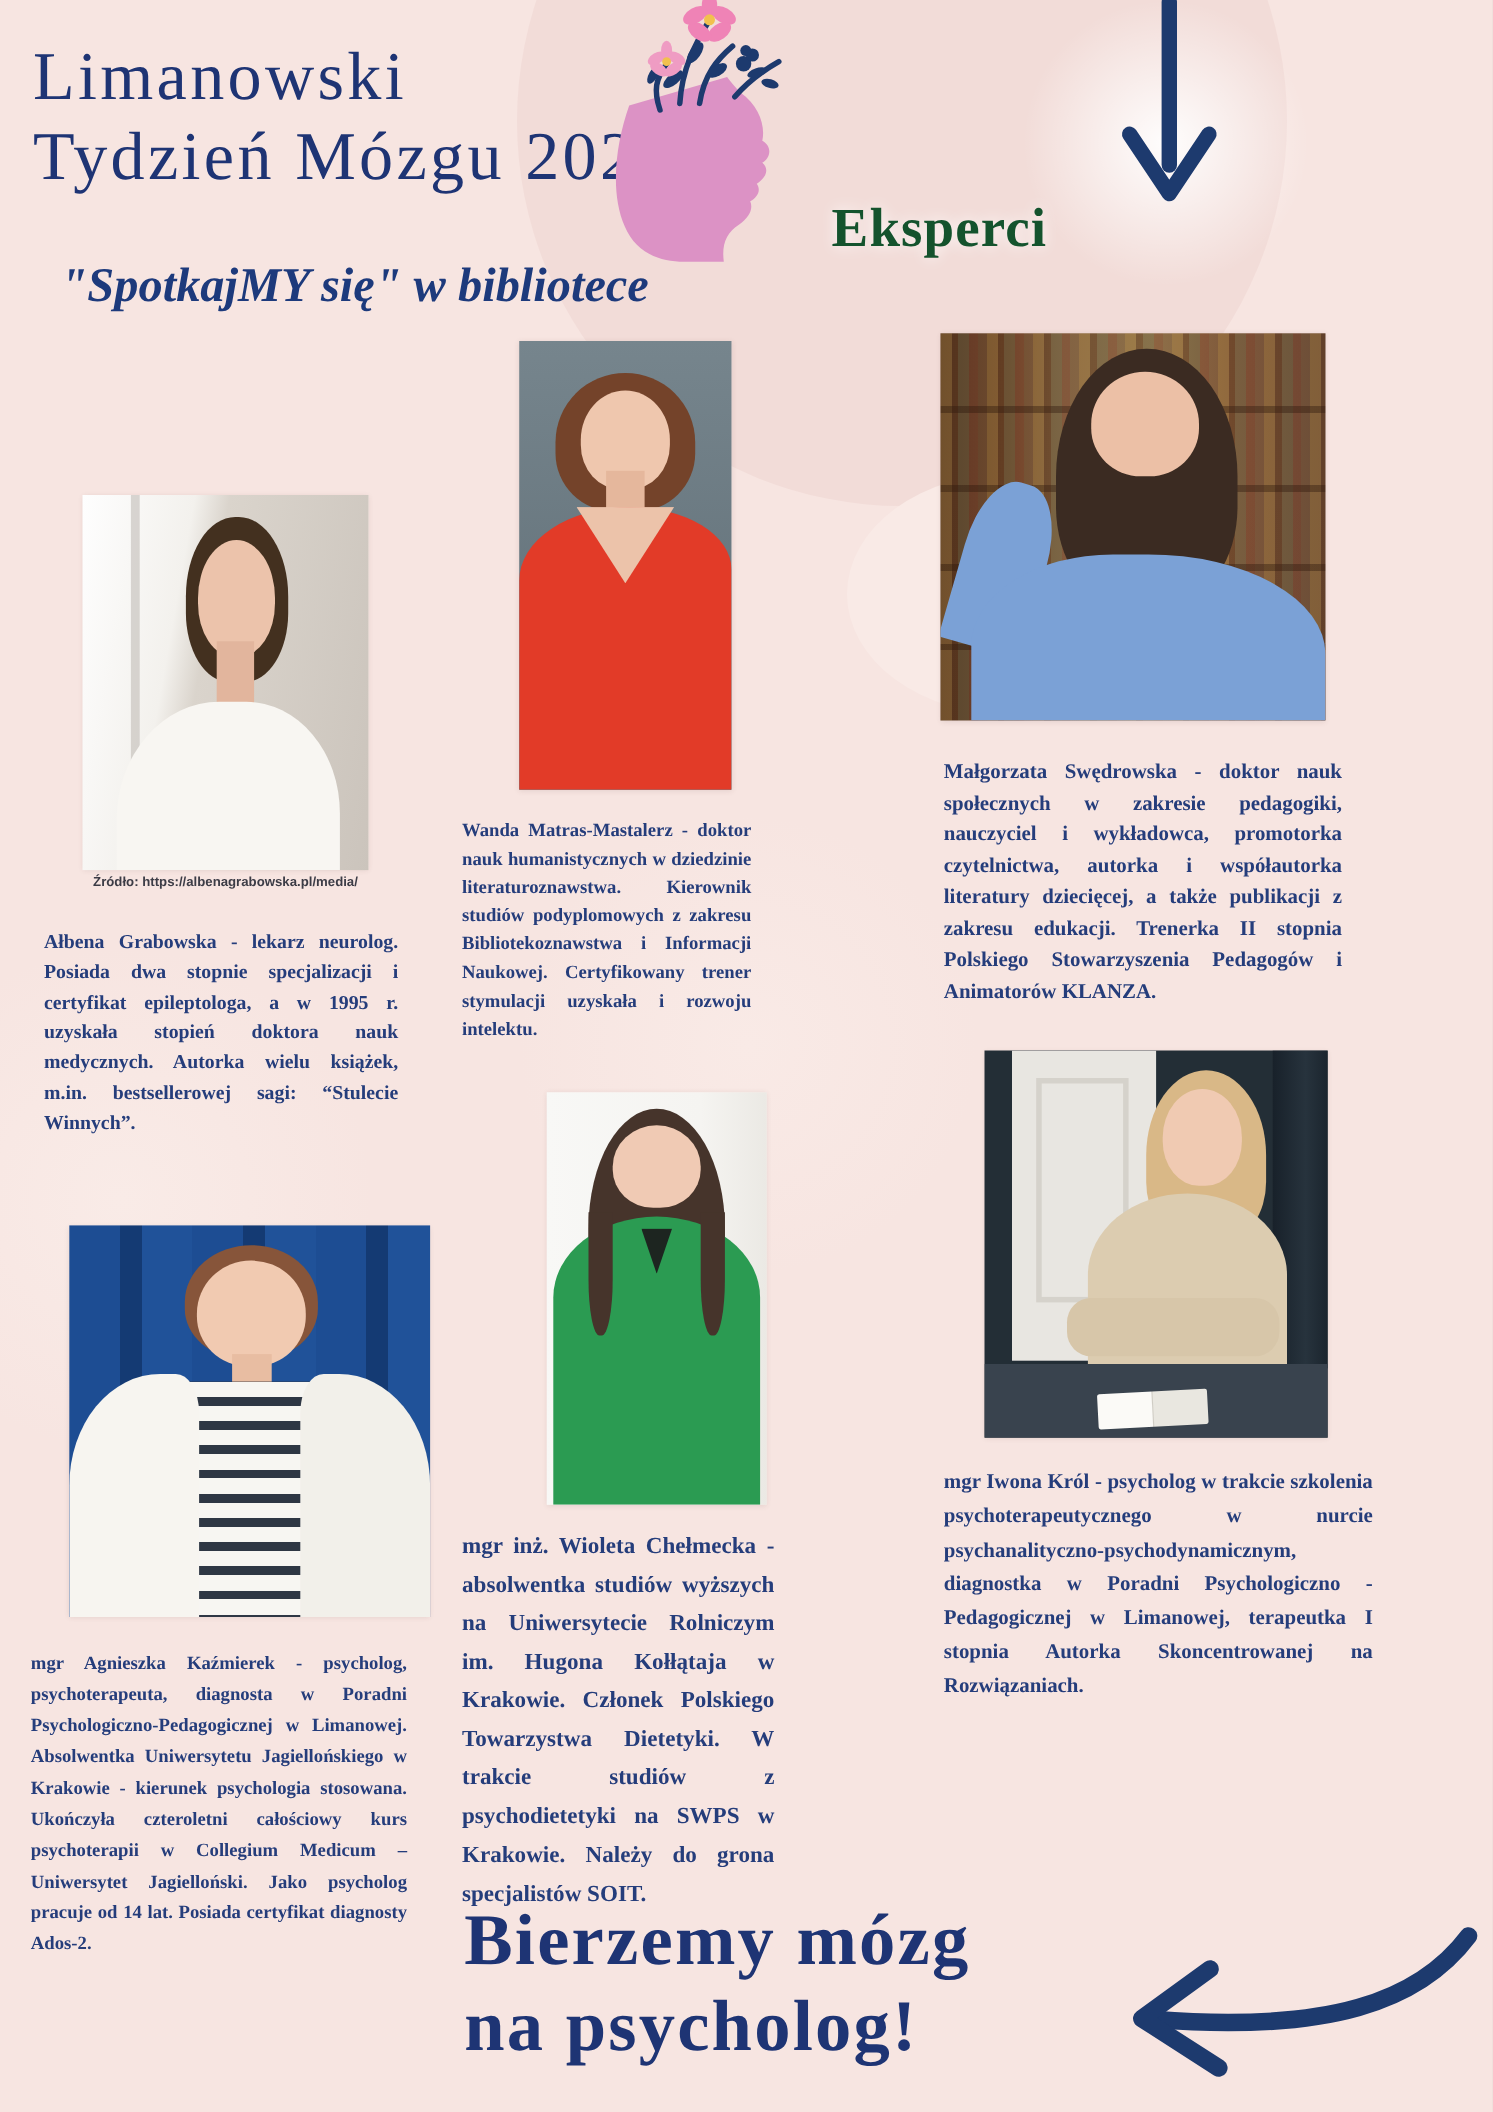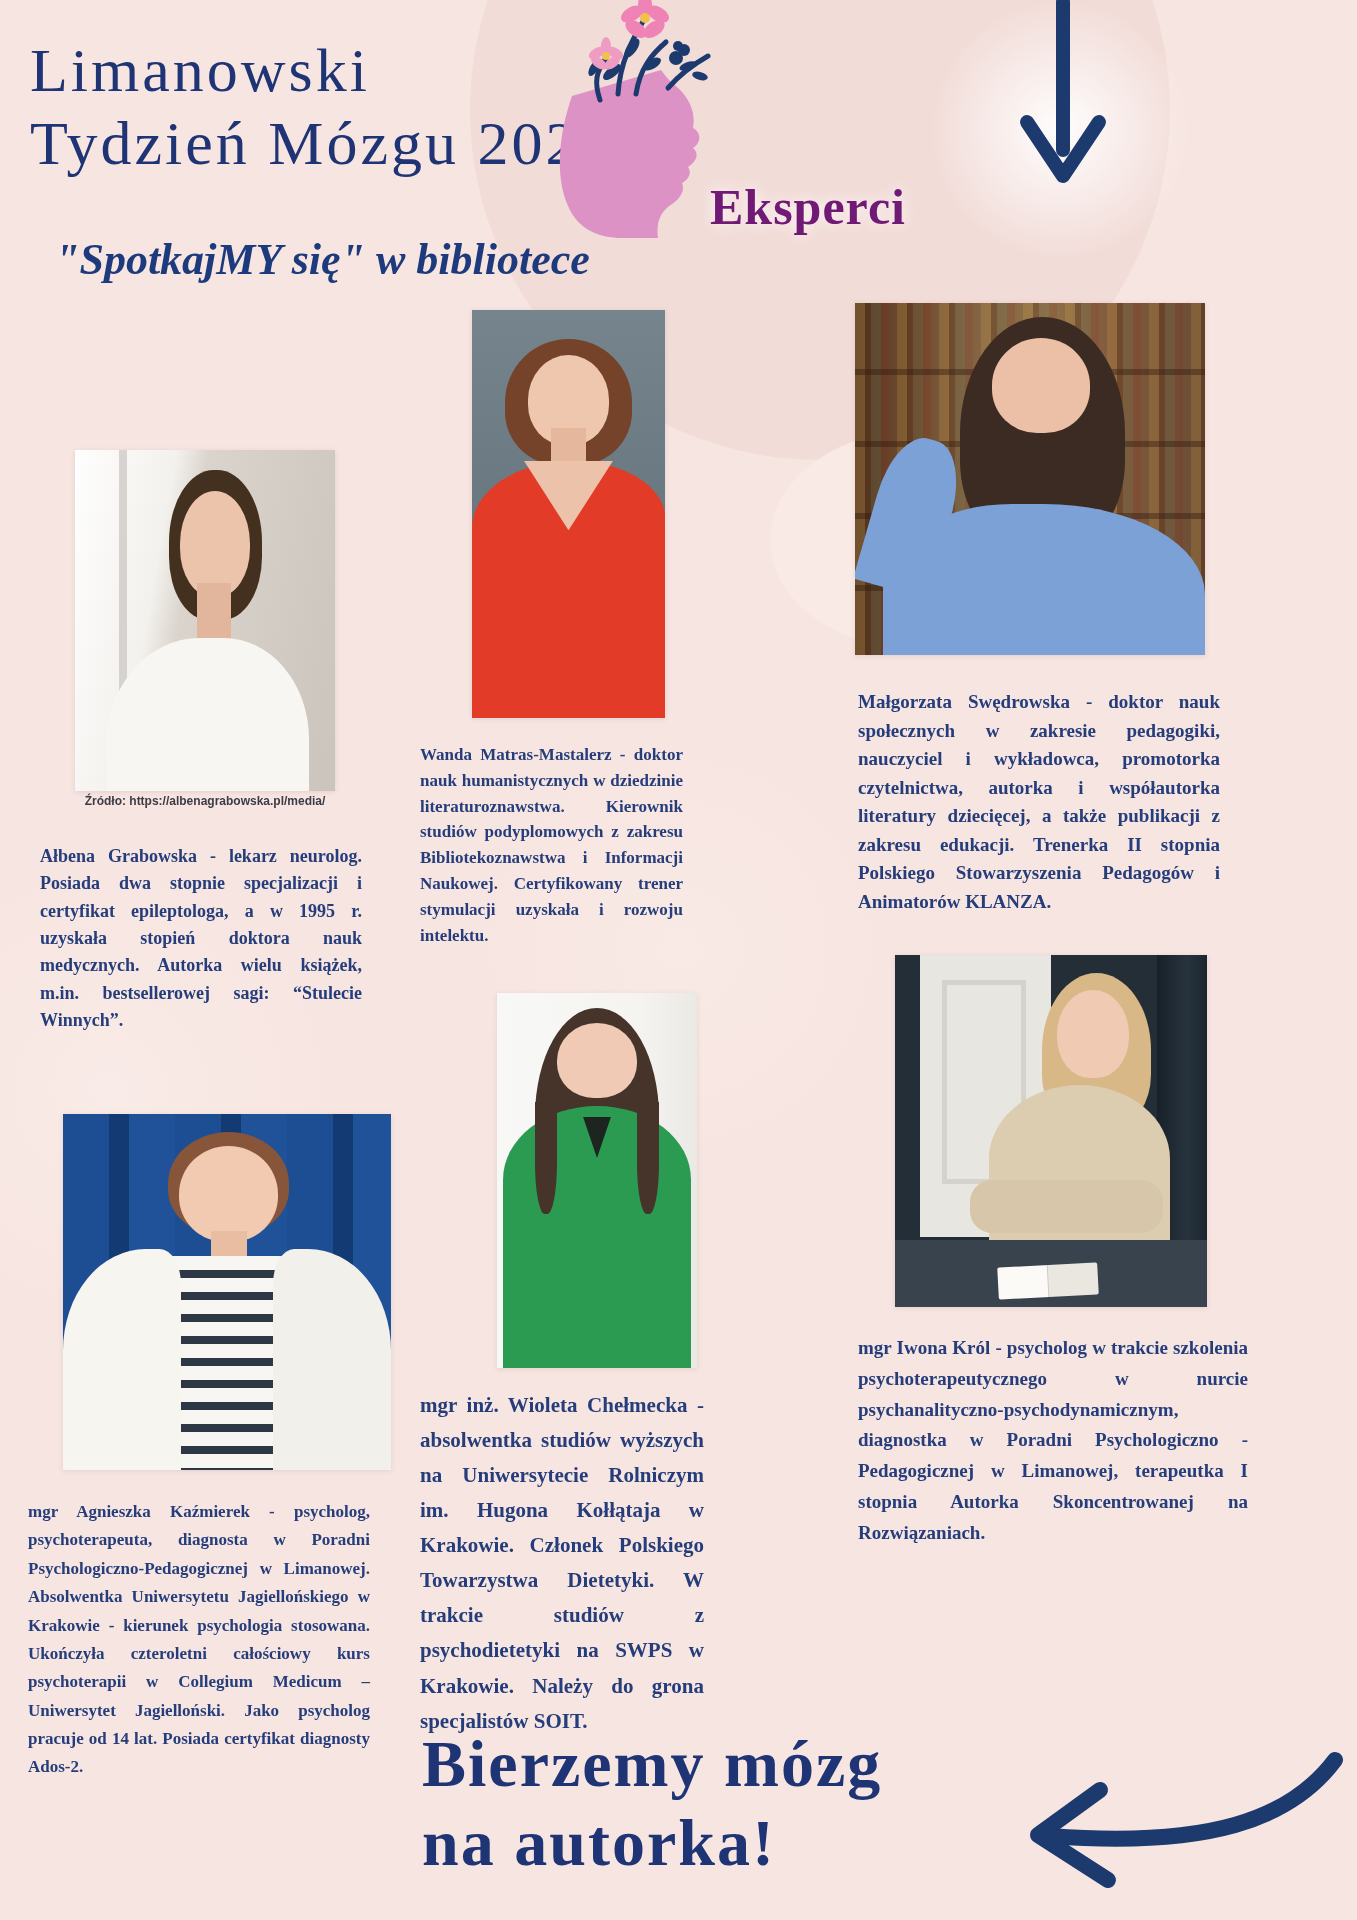--- a/index.html
+++ b/index.html
@@ -17,21 +17,21 @@
          background:radial-gradient(closest-side,rgba(255,255,255,.95),rgba(255,255,255,0));}
   .blob3{left:770px;top:430px;width:300px;height:220px;background:#f9eae6;border-radius:50%;}
   .blob4{left:-120px;top:860px;width:460px;height:460px;
          background:radial-gradient(closest-side,#f9ebe7,rgba(249,235,231,0));}
   .blob5{left:470px;top:740px;width:420px;height:420px;
          background:radial-gradient(closest-side,#f9eae6,rgba(249,234,230,0));}
 
   
   .title{left:30px;top:34px;color:#1e3474;font-weight:normal;
          font-size:62px;line-height:73px;letter-spacing:3px;white-space:nowrap;}
-  .experts{left:710px;top:178px;color:#701a75;font-weight:bold;font-size:50px;
+  .experts{left:756px;top:178px;color:#14532d;font-weight:bold;font-size:50px;
            letter-spacing:1px;text-shadow:0 0 14px rgba(255,255,255,.9);}
   .subtitle{left:55px;top:234px;color:#1d3a7c;font-style:italic;font-weight:bold;
             font-size:44px;white-space:nowrap;}
   .date{left:636px;top:1608px;color:#1d3a7c;font-style:italic;font-weight:bold;
         font-size:64px;white-space:nowrap;letter-spacing:1px;}
   .slogan{left:422px;top:1724px;color:#1e3474;font-weight:bold;
           font-size:66px;line-height:79px;letter-spacing:2px;white-space:nowrap;}
 
   
   .bio{color:#253d7b;font-weight:bold;text-align:justify;}
@@ -251,21 +251,21 @@
 
   <div class="bio bio1">Ałbena Grabowska - lekarz neurolog. Posiada dwa stopnie specjalizacji i certyfikat epileptologa, a w 1995 r. uzyskała stopień doktora nauk medycznych. Autorka wielu książek, m.in. bestsellerowej sagi: “Stulecie Winnych”.</div>
   <div class="bio bio2">Wanda Matras-Mastalerz - doktor nauk humanistycznych w dziedzinie literaturoznawstwa. Kierownik studiów podyplomowych z zakresu Bibliotekoznawstwa i Informacji Naukowej. Certyfikowany trener stymulacji uzyskała i rozwoju intelektu.</div>
   <div class="bio bio3">Małgorzata Swędrowska - doktor nauk społecznych w zakresie pedagogiki, nauczyciel i wykładowca, promotorka czytelnictwa, autorka i współautorka literatury dziecięcej, a także publikacji z zakresu edukacji. Trenerka II stopnia Polskiego Stowarzyszenia Pedagogów i Animatorów KLANZA.</div>
   <div class="bio bio4">mgr Agnieszka Kaźmierek - psycholog, psychoterapeuta, diagnosta w Poradni Psychologiczno-Pedagogicznej w Limanowej. Absolwentka Uniwersytetu Jagiellońskiego w Krakowie - kierunek psychologia stosowana. Ukończyła czteroletni całościowy kurs psychoterapii w Collegium Medicum – Uniwersytet Jagielloński. Jako psycholog pracuje od 14 lat. Posiada certyfikat diagnosty Ados-2.</div>
   <div class="bio bio5">mgr inż. Wioleta Chełmecka - absolwentka studiów wyższych na Uniwersytecie Rolniczym im. Hugona Kołłątaja w Krakowie. Członek Polskiego Towarzystwa Dietetyki. W trakcie studiów z psychodietetyki na SWPS w Krakowie. Należy do grona specjalistów SOIT.</div>
   <div class="bio bio6">mgr Iwona Król - psycholog w trakcie szkolenia psychoterapeutycznego w nurcie psychanalityczno-psychodynamicznym, diagnostka w Poradni Psychologiczno - Pedagogicznej w Limanowej, terapeutka I stopnia Autorka Skoncentrowanej na Rozwiązaniach.</div>
 
   <div class="slogan">
     <div style="position:static">Bierzemy mózg</div>
-    <div style="position:static">na autorka!</div>
+    <div style="position:static">na psycholog!</div>
   </div>
 
   <div style="left:940px;top:1748px;width:405px;height:145px;">
     <svg width="405" height="145" viewBox="0 0 405 145" style="left:0;top:0">
       <g stroke="#1d3a6e" stroke-width="16" fill="none" stroke-linecap="round" stroke-linejoin="round">
         <path d="M395,12 C350,72 268,100 110,88"></path>
         <path d="M160,42 L98,87 L168,132"></path>
       </g>
     </svg>
   </div>

